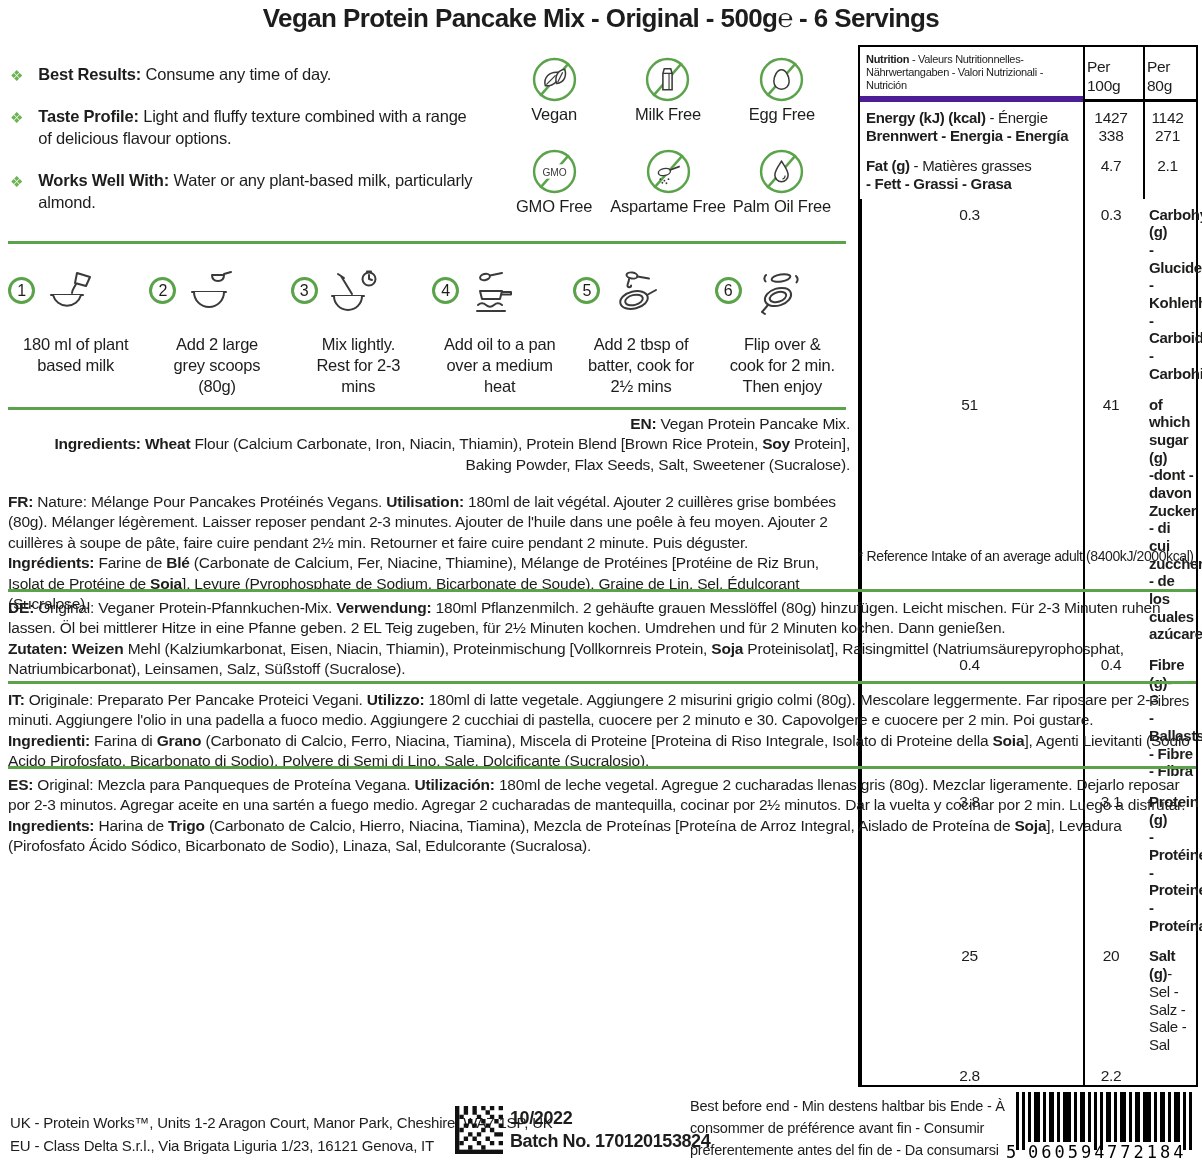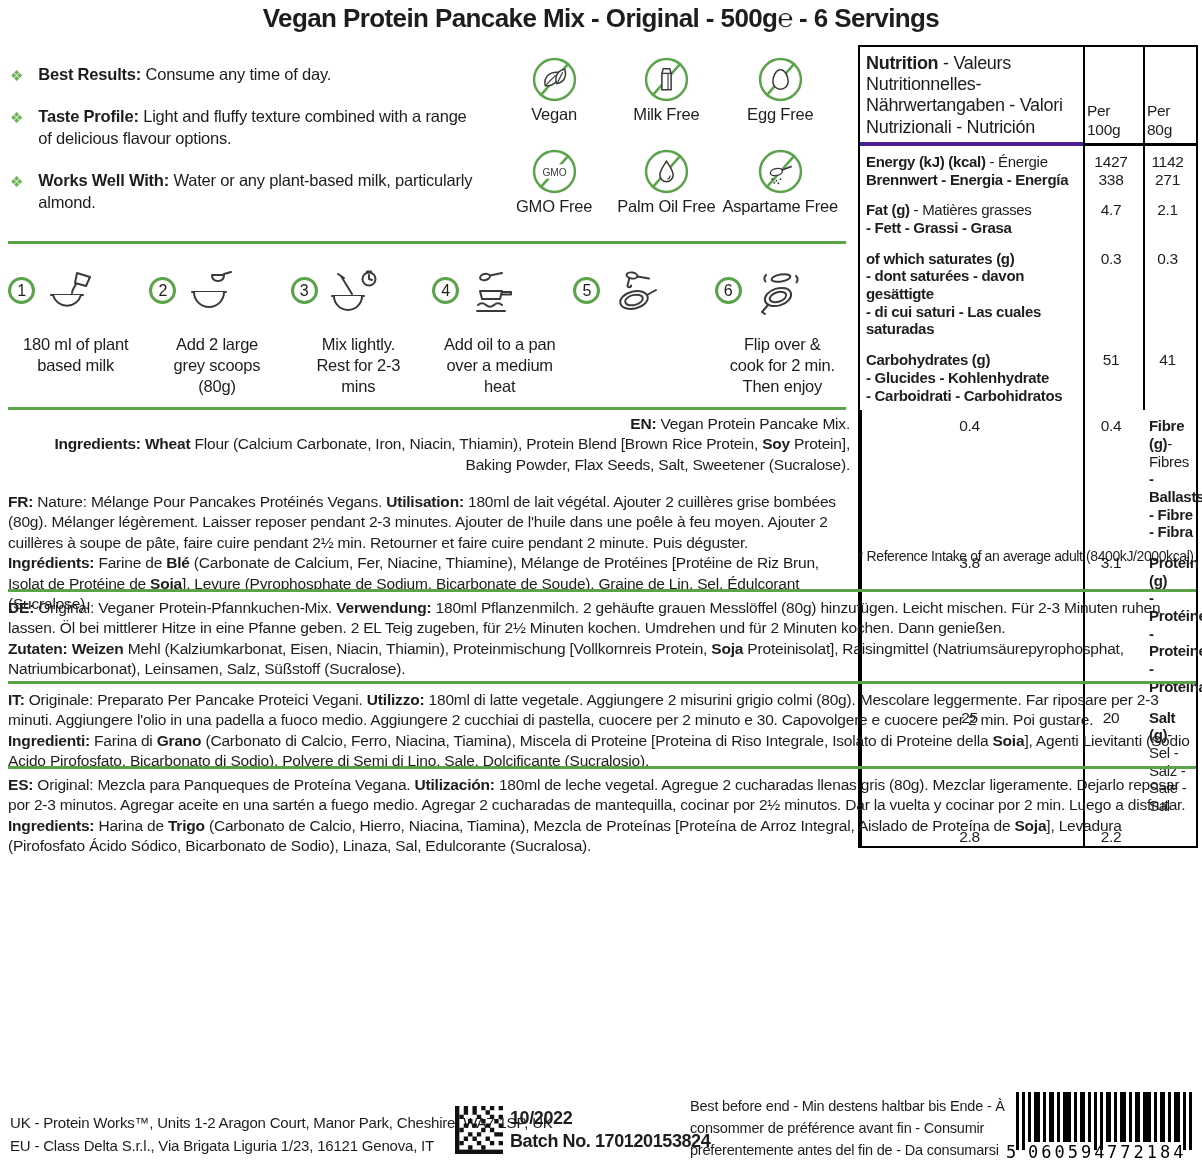--- a/index.html
+++ b/index.html
@@ -20,21 +20,21 @@
   
   .badges { position: absolute; left: 498px; top: 56px; width: 340px;
     display: grid; grid-template-columns: repeat(3, 1fr); row-gap: 24px;
     justify-items: center; text-align: center; font-size: 16.5px; }
   .badge .bicon { width: 47px; height: 47px; margin: 0 auto 2px; display:block; }
   .badge .blabel { white-space: nowrap; }
   
   .ntable { position: absolute; left: 858px; top: 45px; width: 340px;
     border: 2.5px solid #000; display: grid; grid-template-columns: 1fr 60px 53px;
     font-size: 15px; line-height: 1.18; letter-spacing: -0.3px; }
-  .nh-label { padding: 6px 20px 4px 6px; border-bottom: 4px solid #4c1d95; font-size: 18px; }
+  .nh-label { padding: 6px 20px 4px 6px; border-bottom: 6px solid #4c1d95; font-size: 11px; }
   .nh-col { border-left: 2.5px solid #000; border-bottom: 3px solid #000;
     display: flex; align-items: flex-end; justify-content: center; padding: 3px 2px 4px; font-size: 15.5px; }
   .nlabel { padding: 7px 2px 6px 6px; }
   .nval { border-left: 2.5px solid #000; text-align: center; padding: 7px 6px 0 0; font-size: 15.5px; }
   .nsub { font-weight: bold; }
   .pre { white-space: pre-line; }
   .nfoot { position: absolute; left: 858px; top: 548px; width: 344px; font-size: 14px; letter-spacing: -0.4px; }
   
   .divider { position: absolute; height: 3px; background: #5aa34a; }
   #div1 { left: 8px;  top: 241px; width: 838px; }
@@ -123,68 +123,69 @@
         <circle cx="23" cy="23" r="20" fill="none" stroke="#5aa34a" stroke-width="2.4"></circle>
         <rect x="11" y="16" width="24" height="14" fill="#fff"></rect>
         <text x="23" y="27.5" text-anchor="middle" font-family="Liberation Sans, sans-serif" font-size="10" fill="#3a3a38">GMO</text>
       </svg>
       <span class="blabel">GMO Free</span>
     </div>
     <div class="badge">
       <svg class="bicon" viewBox="0 0 46 46">
         <line x1="37" y1="7" x2="9" y2="39" stroke="#5aa34a" stroke-width="2.4"></line>
         <circle cx="23" cy="23" r="20" fill="none" stroke="#5aa34a" stroke-width="2.4"></circle>
-        <path d="M23 13 C27 19 29.5 22 29.5 26.5 A6.5 6.5 0 0 1 16.5 26.5 C16.5 22 19 19 23 13 Z" fill="#fff" stroke="#3a3a38" stroke-width="1.5"></path>
-        <path d="M26.5 27 A3.5 3.5 0 0 1 24 30.5" fill="none" stroke="#3a3a38" stroke-width="1.1"></path>
-      </svg>
-      <span class="blabel">Palm Oil Free</span>
-    </div>
-    <div class="badge">
-      <svg class="bicon" viewBox="0 0 46 46">
-        <line x1="37" y1="7" x2="9" y2="39" stroke="#5aa34a" stroke-width="2.4"></line>
-        <circle cx="23" cy="23" r="20" fill="none" stroke="#5aa34a" stroke-width="2.4"></circle>
         <ellipse cx="19" cy="23.5" rx="6" ry="3.4" transform="rotate(-12 19 23.5)" fill="#fff" stroke="#3a3a38" stroke-width="1.4"></ellipse>
         <line x1="24.5" y1="21.5" x2="34" y2="18" stroke="#3a3a38" stroke-width="1.6"></line>
         <circle cx="15" cy="30.5" r="0.9" fill="#3a3a38"></circle>
         <circle cx="19" cy="32" r="0.9" fill="#3a3a38"></circle>
         <circle cx="23" cy="30.5" r="0.9" fill="#3a3a38"></circle>
         <circle cx="17" cy="34" r="0.9" fill="#3a3a38"></circle>
         <circle cx="21" cy="34.5" r="0.9" fill="#3a3a38"></circle>
       </svg>
       <span class="blabel">Aspartame Free</span>
     </div>
+    <div class="badge">
+      <svg class="bicon" viewBox="0 0 46 46">
+        <line x1="37" y1="7" x2="9" y2="39" stroke="#5aa34a" stroke-width="2.4"></line>
+        <circle cx="23" cy="23" r="20" fill="none" stroke="#5aa34a" stroke-width="2.4"></circle>
+        <path d="M23 13 C27 19 29.5 22 29.5 26.5 A6.5 6.5 0 0 1 16.5 26.5 C16.5 22 19 19 23 13 Z" fill="#fff" stroke="#3a3a38" stroke-width="1.5"></path>
+        <path d="M26.5 27 A3.5 3.5 0 0 1 24 30.5" fill="none" stroke="#3a3a38" stroke-width="1.1"></path>
+      </svg>
+      <span class="blabel">Palm Oil Free</span>
+    </div>
   </div>
 
   <div class="ntable">
     <div class="nh-label">
       <strong>Nutrition</strong><span> - Valeurs Nutritionnelles- Nährwertangaben - Valori Nutrizionali - Nutrición</span>
     </div>
     <div class="nh-col">Per 100g</div>
     <div class="nh-col">Per 80g</div>
 
     <div class="nlabel"><strong>Energy (kJ) (kcal)</strong><span> - Énergie</span><div class="nsub pre">Brennwert - Energia - Energía</div></div>
     <div class="nval pre">1427
 338</div>
     <div class="nval pre">1142
 271</div>
 
     <div class="nlabel"><strong>Fat (g)</strong><span> - Matières grasses</span><div class="nsub pre">- Fett - Grassi - Grasa</div></div>
     <div class="nval">4.7</div>
     <div class="nval">2.1</div>
 
-    <div class="nlabel"><strong>of which saturates (g)</strong><span></span><div class="nsub pre">- dont saturées - davon gesättigte
-- di cui saturi - Las cuales saturadas</div></div>
     <div class="nval">0.3</div>
     <div class="nval">0.3</div>
 
     <div class="nlabel"><strong>Carbohydrates (g)</strong><span></span><div class="nsub pre">- Glucides - Kohlenhydrate
 - Carboidrati - Carbohidratos</div></div>
     <div class="nval">51</div>
     <div class="nval">41</div>
 
+    <div class="nlabel"><strong>of which sugar (g)</strong><span></span><div class="nsub pre">-dont - davon Zucker
+- di cui zuccheri - de los cuales
+azúcares</div></div>
     <div class="nval">0.4</div>
     <div class="nval">0.4</div>
 
     <div class="nlabel"><strong>Fibre (g)</strong><span>-Fibres</span><div class="nsub pre">- Ballaststoffe - Fibre - Fibra</div></div>
     <div class="nval">3.8</div>
     <div class="nval">3.1</div>
 
     <div class="nlabel"><strong>Protein (g)</strong><span></span><div class="nsub pre">- Protéines -Proteine - Proteína</div></div>
     <div class="nval">25</div>
     <div class="nval">20</div>
@@ -262,20 +263,23 @@
         <div class="stepnum">5</div>
         <svg class="sicon" viewBox="0 0 52 50" fill="none" stroke="#3a3a38" stroke-width="2" stroke-linecap="round" stroke-linejoin="round">
           <ellipse cx="23" cy="5.5" rx="5.5" ry="3" fill="#fff" transform="rotate(8 23 5.5)"></ellipse>
           <path d="M28.5 6.5 L40 8.5"></path>
           <path d="M20 9 C20 12 18.5 13.5 18.5 15.5 A1.8 1.8 0 1 0 22.1 15.5"></path>
           <ellipse cx="25" cy="30" rx="14" ry="8.5" fill="#fff" transform="rotate(-14 25 30)"></ellipse>
           <ellipse cx="25" cy="30" rx="9" ry="5" transform="rotate(-14 25 30)"></ellipse>
           <path d="M38 25 L47 20"></path>
         </svg>
       </div>
+      <div class="step-text">Add 2 tbsp of
+batter, cook for
+2½ mins</div>
     </div>
     <div class="step">
       <div class="step-head">
         <div class="stepnum">6</div>
         <svg class="sicon" viewBox="0 0 52 50" fill="none" stroke="#3a3a38" stroke-width="2" stroke-linecap="round" stroke-linejoin="round">
           <ellipse cx="30" cy="8" rx="9.5" ry="3.5" fill="#fff" transform="rotate(-10 30 8)"></ellipse>
           <path d="M15 5 Q12 8 14.5 11.5"></path>
           <path d="M45 6 Q48 9 45.5 12.5"></path>
           <ellipse cx="27" cy="27" rx="13.5" ry="8.5" fill="#fff" transform="rotate(-18 27 27)"></ellipse>
           <ellipse cx="27" cy="27" rx="8.5" ry="4.8" transform="rotate(-18 27 27)"></ellipse>

